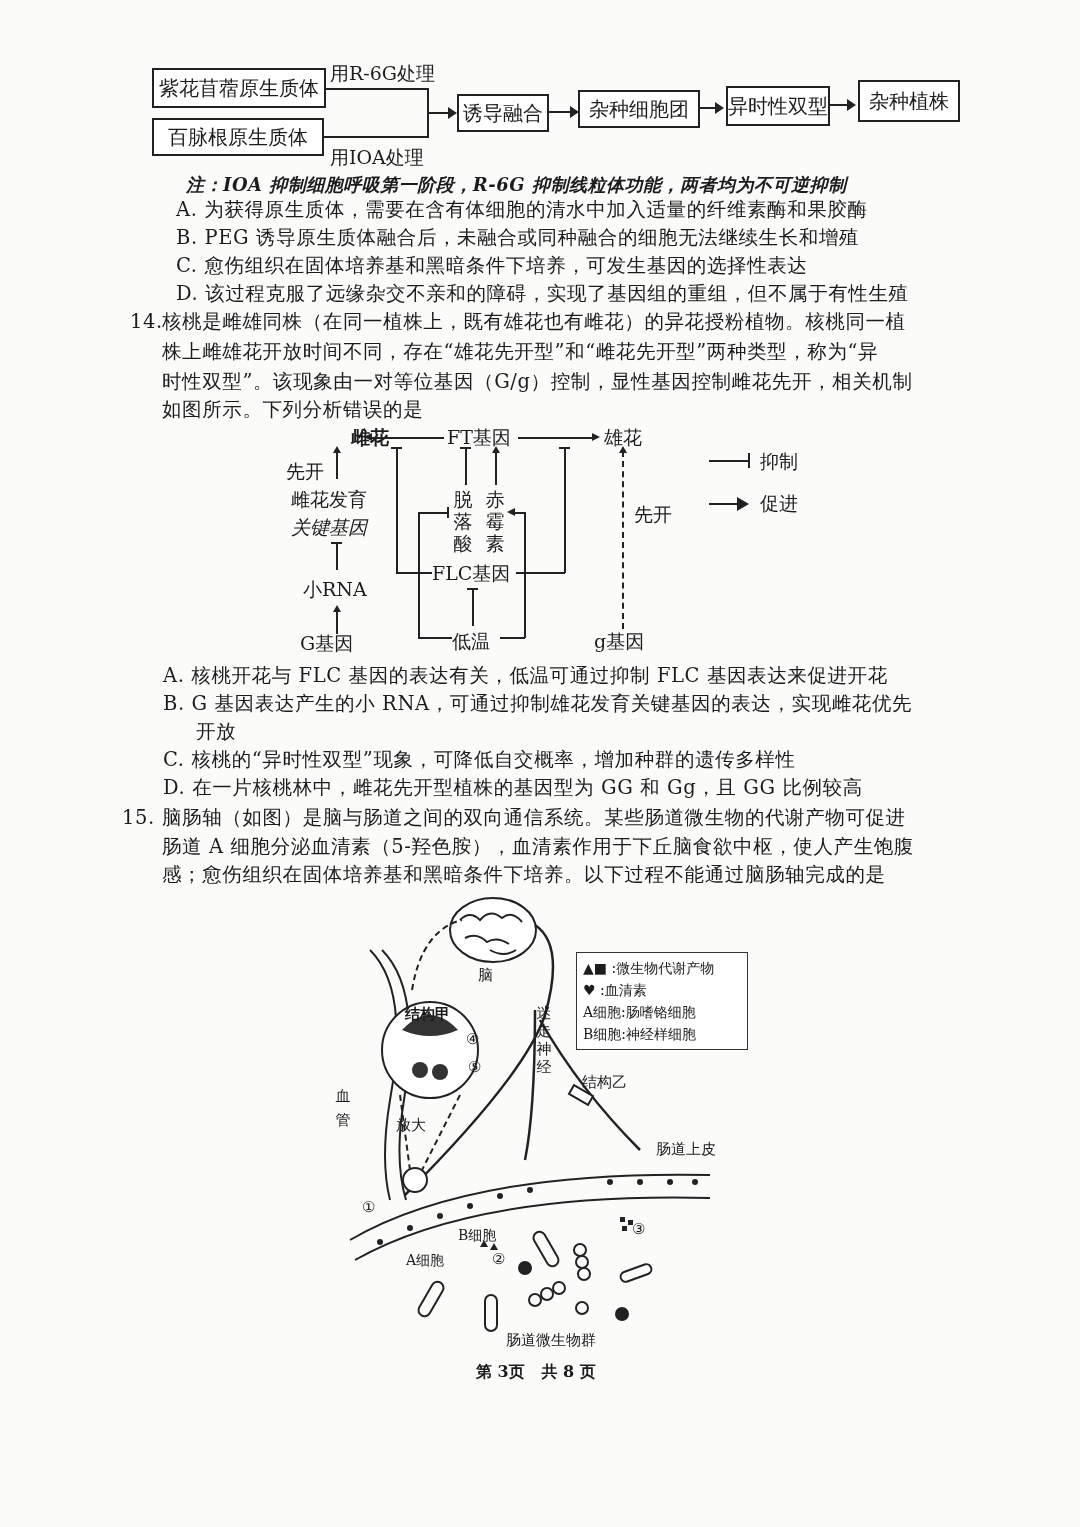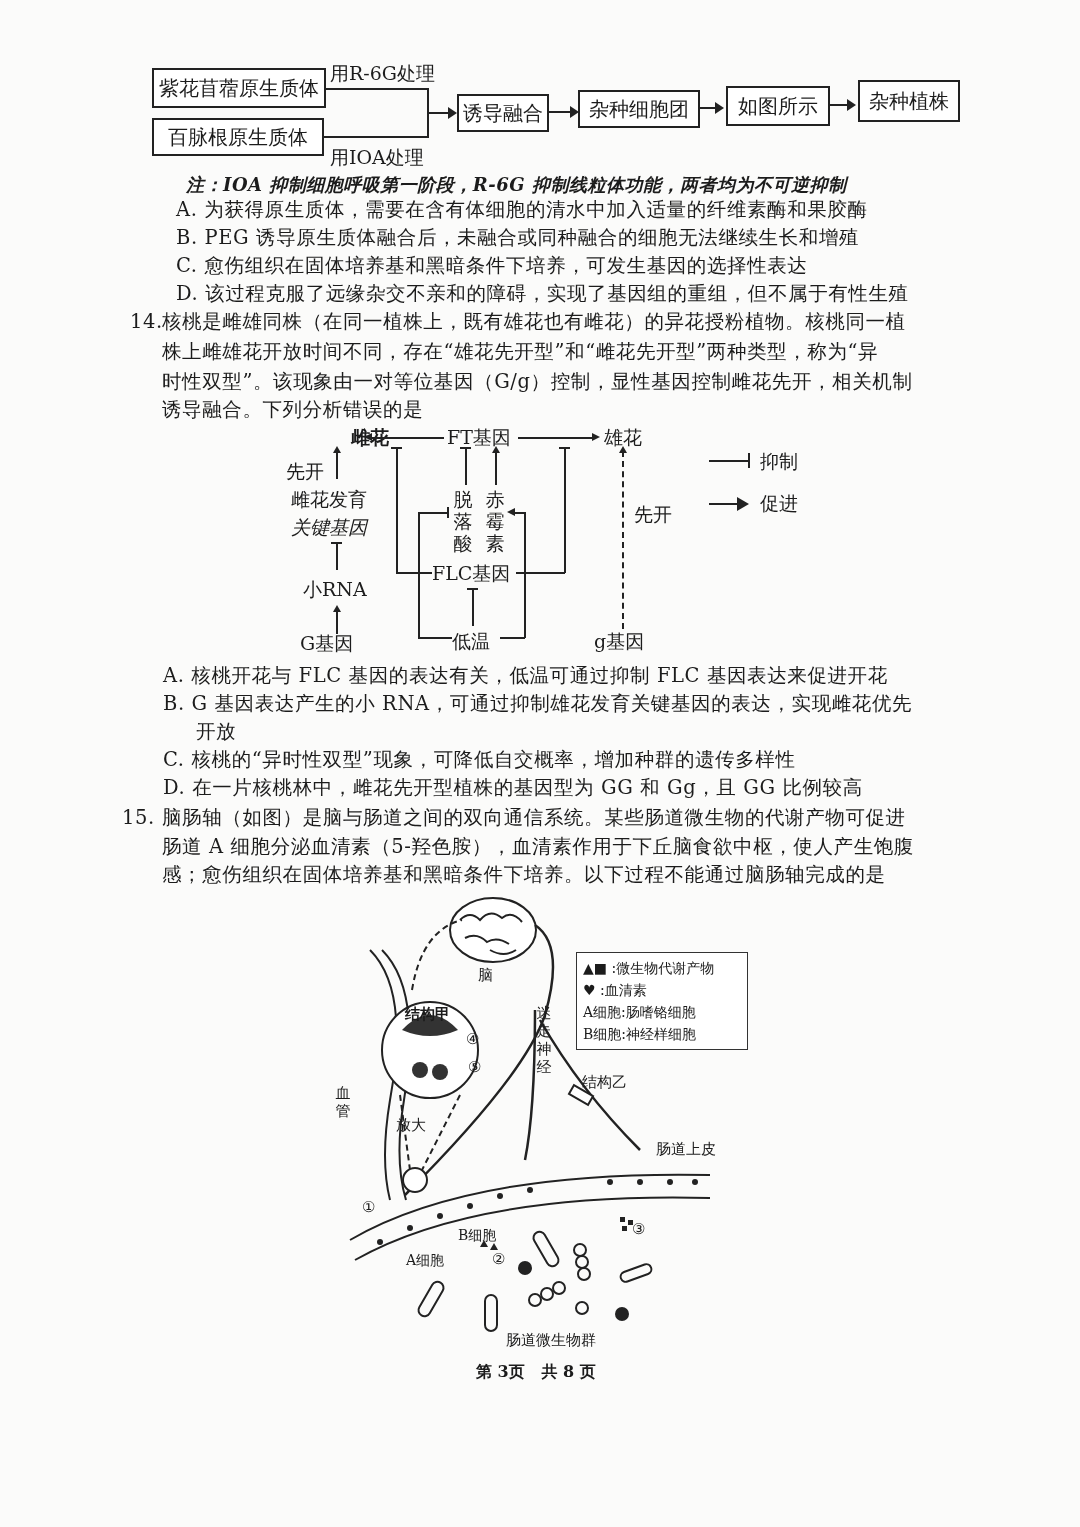--- a/index.html
+++ b/index.html
@@ -44,42 +44,42 @@
   <div class="abs" style="left:448px;top:107px;width:0;height:0;border-top:6px solid transparent;border-bottom:6px solid transparent;border-left:9px solid #222;"></div>
 
   <div class="box" style="left:457px;top:94px;width:92px;height:38px;">诱导融合</div>
   <div class="line" style="left:549px;top:111px;width:22px;height:2px;"></div>
   <div class="abs" style="left:570px;top:106px;width:0;height:0;border-top:6px solid transparent;border-bottom:6px solid transparent;border-left:9px solid #222;"></div>
 
   <div class="box" style="left:578px;top:90px;width:122px;height:38px;">杂种细胞团</div>
   <div class="line" style="left:700px;top:107px;width:16px;height:2px;"></div>
   <div class="abs" style="left:715px;top:102px;width:0;height:0;border-top:6px solid transparent;border-bottom:6px solid transparent;border-left:9px solid #222;"></div>
 
-  <div class="box" style="left:726px;top:86px;width:104px;height:40px;">如图所示</div>
+  <div class="box" style="left:726px;top:86px;width:104px;height:40px;">异时性双型</div>
   <div class="line" style="left:830px;top:104px;width:18px;height:2px;"></div>
   <div class="abs" style="left:847px;top:99px;width:0;height:0;border-top:6px solid transparent;border-bottom:6px solid transparent;border-left:9px solid #222;"></div>
 
   <div class="box" style="left:858px;top:80px;width:102px;height:42px;">杂种植株</div>
 </div>
 
 <div class="note" style="left:186px;top:173px;">注：IOA 抑制细胞呼吸第一阶段，R-6G 抑制线粒体功能，两者均为不可逆抑制</div>
 
 <div>
   <div class="opt" style="left:176px;top:196px;"><span>A.</span> <span>为获得原生质体，需要在含有体细胞的清水中加入适量的纤维素酶和果胶酶</span></div>
   <div class="opt" style="left:176px;top:224px;"><span>B.</span> <span>PEG 诱导原生质体融合后，未融合或同种融合的细胞无法继续生长和增殖</span></div>
   <div class="opt" style="left:176px;top:252px;"><span>C.</span> <span>愈伤组织在固体培养基和黑暗条件下培养，可发生基因的选择性表达</span></div>
   <div class="opt" style="left:176px;top:280px;"><span>D.</span> <span>该过程克服了远缘杂交不亲和的障碍，实现了基因组的重组，但不属于有性生殖</span></div>
 </div>
 
 <div>
   <div class="opt" style="left:130px;top:308px;">14.</div>
   <div class="opt" style="left:162px;top:308px;">核桃是雌雄同株（在同一植株上，既有雄花也有雌花）的异花授粉植物。核桃同一植</div>
   <div class="opt" style="left:162px;top:338px;">株上雌雄花开放时间不同，存在“雄花先开型”和“雌花先开型”两种类型，称为“异</div>
   <div class="opt" style="left:162px;top:368px;">时性双型”。该现象由一对等位基因（G/g）控制，显性基因控制雌花先开，相关机制</div>
-  <div class="opt" style="left:162px;top:396px;">诱导融合。下列分析错误的是</div>
+  <div class="opt" style="left:162px;top:396px;">如图所示。下列分析错误的是</div>
 </div>
 
 <div>
   <div class="dlabel" style="left:315px;top:428px;font-weight:bold;margin-left:36px;">雌花</div>
   <div class="dlabel" style="left:447px;top:428px;">FT基因</div>
   <div class="dlabel" style="left:604px;top:428px;">雄花</div>
 
   <div class="line" style="left:372px;top:437px;width:72px;height:1.5px;"></div>
   <div class="abs" style="left:364px;top:433px;width:0;height:0;border-top:4px solid transparent;border-bottom:4px solid transparent;border-right:8px solid #222;"></div>
 
@@ -224,21 +224,21 @@
         <polygon points="160,360 164,353 168,360"></polygon>
     </g>
   </svg>
 
   <div class="dlabel" style="left:478px;top:968px;font-size:15px;">脑</div>
   <div class="small" style="left:405px;top:1007px;font-weight:bold;">结构甲</div>
   <div class="small" style="left:466px;top:1032px;">④</div>
   <div class="small" style="left:468px;top:1060px;">⑤</div>
   <div class="vtext" style="left:535px;top:1004px;font-size:15px;line-height:18px;width:18px;">迷走神经</div>
   <div class="small" style="left:582px;top:1075px;">结构乙</div>
-  <div class="vtext" style="left:334px;top:1084px;font-size:15px;line-height:18px;width:18px;">血管</div>
+  <div class="vtext" style="left:334px;top:1084px;font-size:15px;line-height:24px;width:18px;">血管</div>
   <div class="small" style="left:396px;top:1118px;">放大</div>
   <div class="small" style="left:656px;top:1142px;">肠道上皮</div>
   <div class="small" style="left:362px;top:1200px;">①</div>
   <div class="small" style="left:458px;top:1228px;font-size:14px;">B细胞</div>
   <div class="small" style="left:406px;top:1253px;font-size:14px;">A细胞</div>
   <div class="small" style="left:492px;top:1252px;">②</div>
   <div class="small" style="left:632px;top:1222px;">③</div>
   <div class="small" style="left:506px;top:1333px;">肠道微生物群</div>
 
   <div class="legend" style="left:576px;top:952px;width:158px;">

